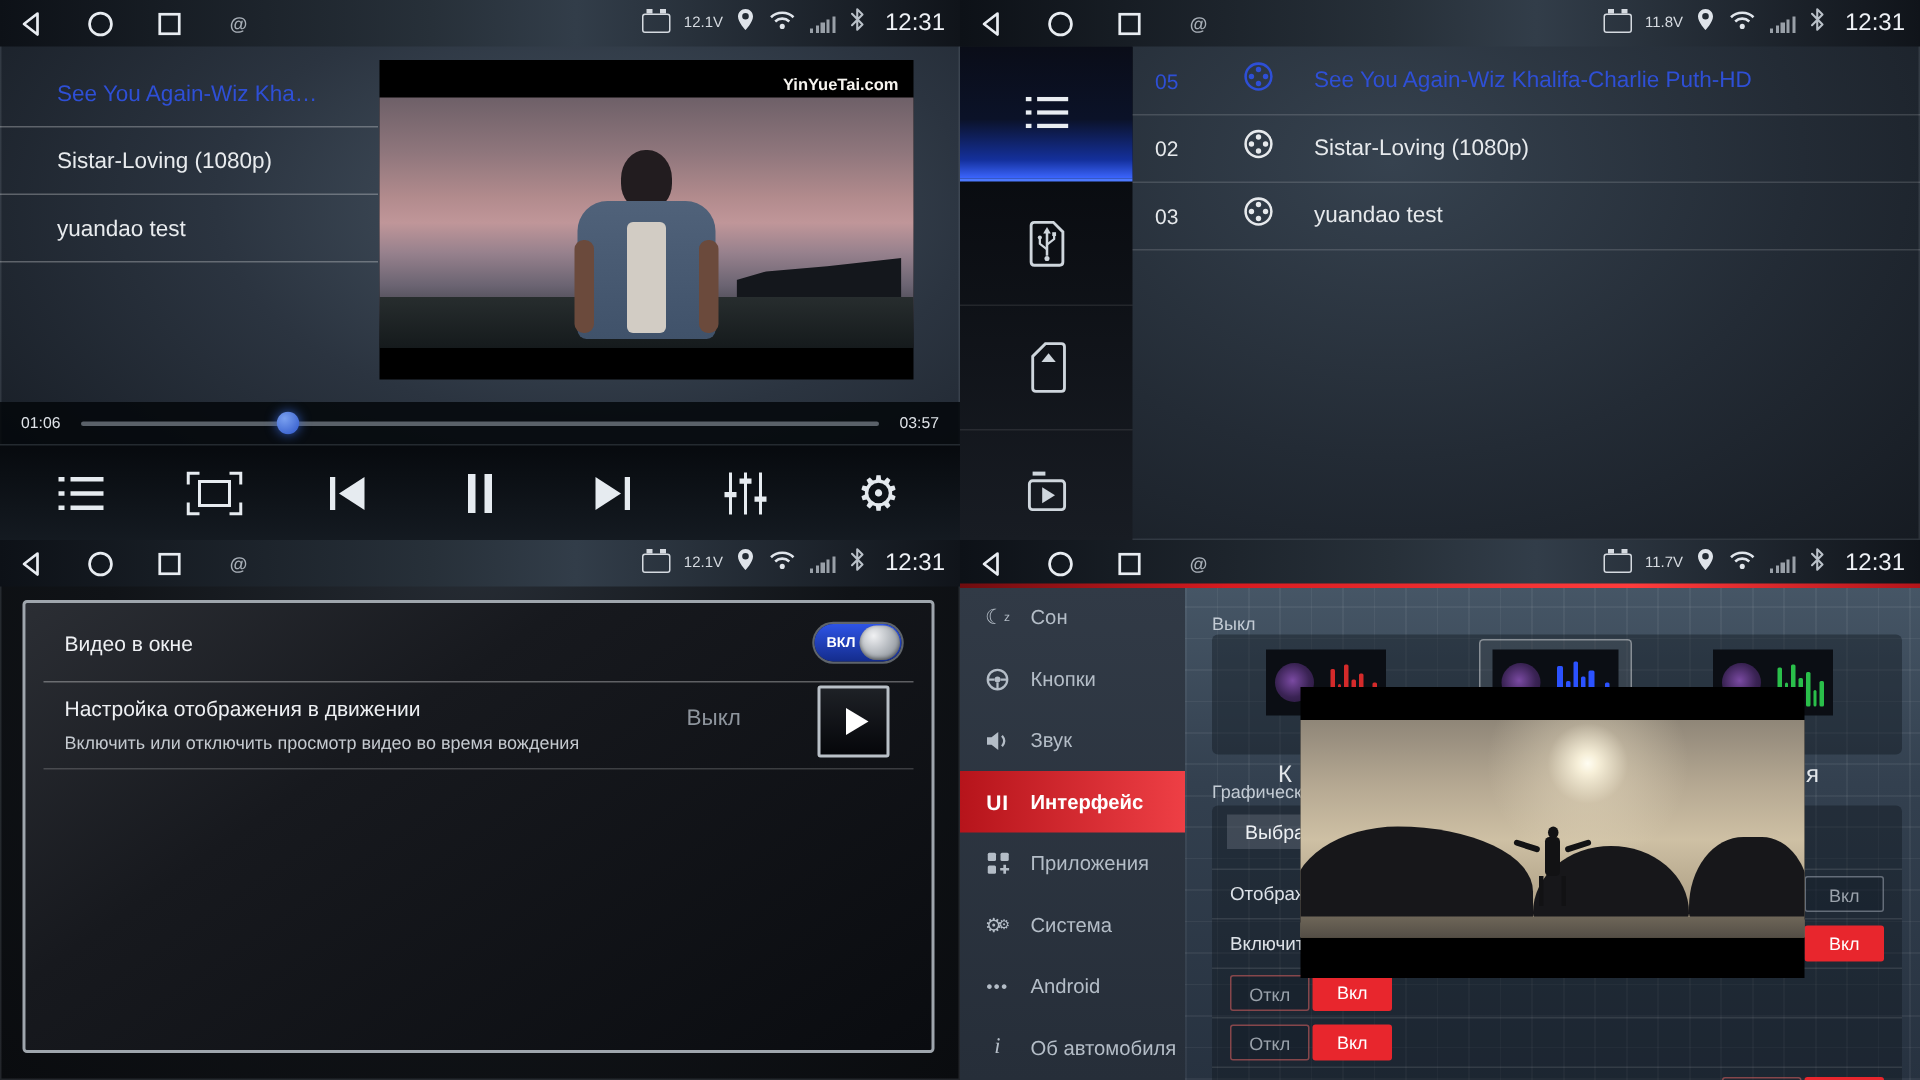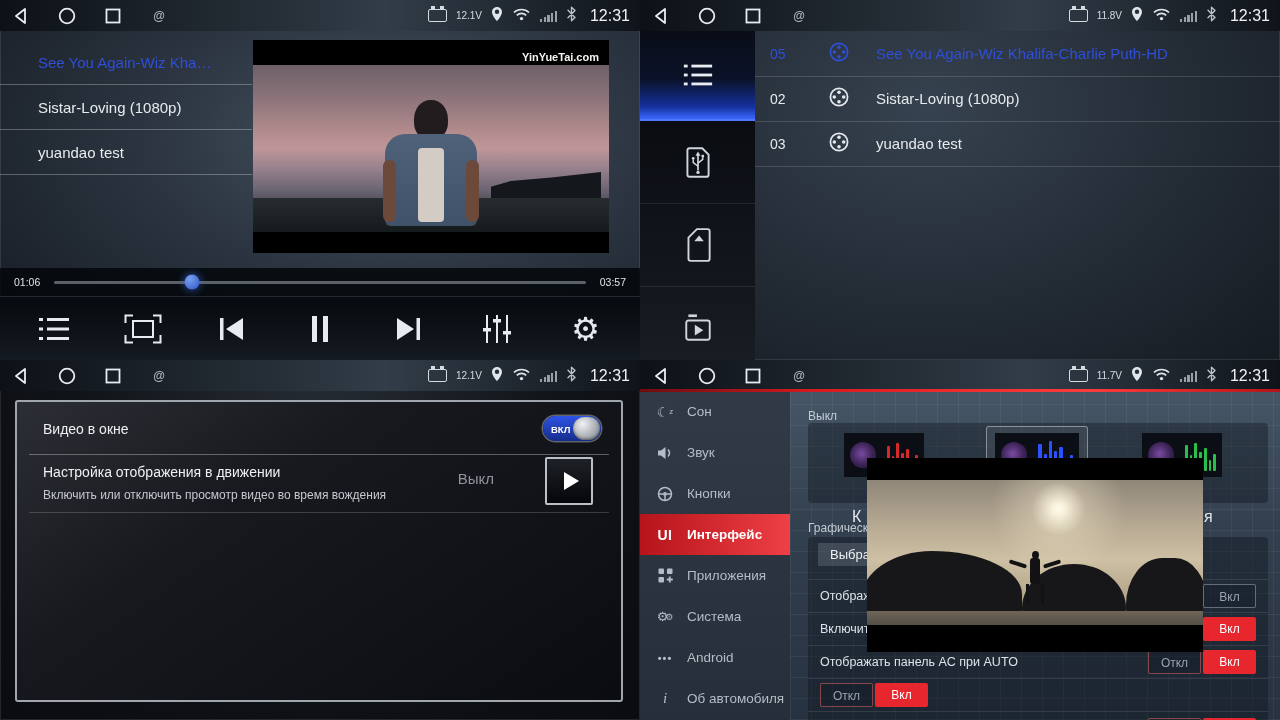--- a/index.html
+++ b/index.html
@@ -501,36 +501,36 @@
     <div class="side4">
       <div class="s4i">
           <span class="ic">
             <span>☾</span>
             <sup style="font-size:8px">z</sup>
           </span>
           <span>Сон</span>
         </div>
       <div class="s4i">
           <span class="ic">
-            <svg width="16" height="14" viewBox="0 0 16 14">
-              <path d="M1 4.5 h3 L8.5 1 v12 L4 9.5 H1 Z" fill="#b4bdc7"></path>
-              <path d="M11 3.5 q3 3.5 0 7" stroke="#b4bdc7" stroke-width="1.5" fill="none"></path>
-            </svg>
-          </span>
-          <span>Звук</span>
-        </div>
-      <div class="s4i">
-          <span class="ic">
             <svg width="16" height="16" viewBox="0 0 16 16">
               <circle cx="8" cy="8" r="6.5" fill="none" stroke="#b4bdc7" stroke-width="1.5"></circle>
               <circle cx="8" cy="8" r="2" fill="#b4bdc7"></circle>
               <path d="M1.5 8 h4.5 M10 8 h4.5 M8 10 v4.5" stroke="#b4bdc7" stroke-width="1.5"></path>
             </svg>
           </span>
           <span>Кнопки</span>
+        </div>
+      <div class="s4i">
+          <span class="ic">
+            <svg width="16" height="14" viewBox="0 0 16 14">
+              <path d="M1 4.5 h3 L8.5 1 v12 L4 9.5 H1 Z" fill="#b4bdc7"></path>
+              <path d="M11 3.5 q3 3.5 0 7" stroke="#b4bdc7" stroke-width="1.5" fill="none"></path>
+            </svg>
+          </span>
+          <span>Звук</span>
         </div>
       <div class="s4i sel">
           <span class="ic uib">UI</span>
           <span>Интерфейс</span>
         </div>
       <div class="s4i">
           <span class="ic">
             <svg width="15" height="15" viewBox="0 0 15 15">
               <rect x="0.5" y="0.5" width="5.5" height="5.5" rx="1" fill="#b4bdc7"></rect>
               <rect x="9" y="0.5" width="5.5" height="5.5" rx="1" fill="#b4bdc7"></rect>
@@ -610,21 +610,20 @@
         <div class="chip">Выбрать</div>
         <div class="grow" style="top:42px">
           <span class="gl">Отображ</span>
           <span class="btn ono">Вкл</span>
         </div>
         <div class="grow" style="top:75px">
           <span class="gl">Включит</span>
           <span class="btn onf">Вкл</span>
         </div>
         <div class="grow" style="top:108px">
-          <span class="gl">Отображать панель AC при AUTO</span>
           <span class="btn offo">Откл</span>
           <span class="btn onf">Вкл</span>
         </div>
         <div class="grow" style="top:141px">
           <span class="btn offo">Откл</span>
           <span class="btn onf">Вкл</span>
         </div>
         <div class="grow" style="top:174px;border-top:1px solid rgba(255,255,255,0.10)">
           <span class="gl"></span>
           <span class="btn offo" style="height:20px"></span>

